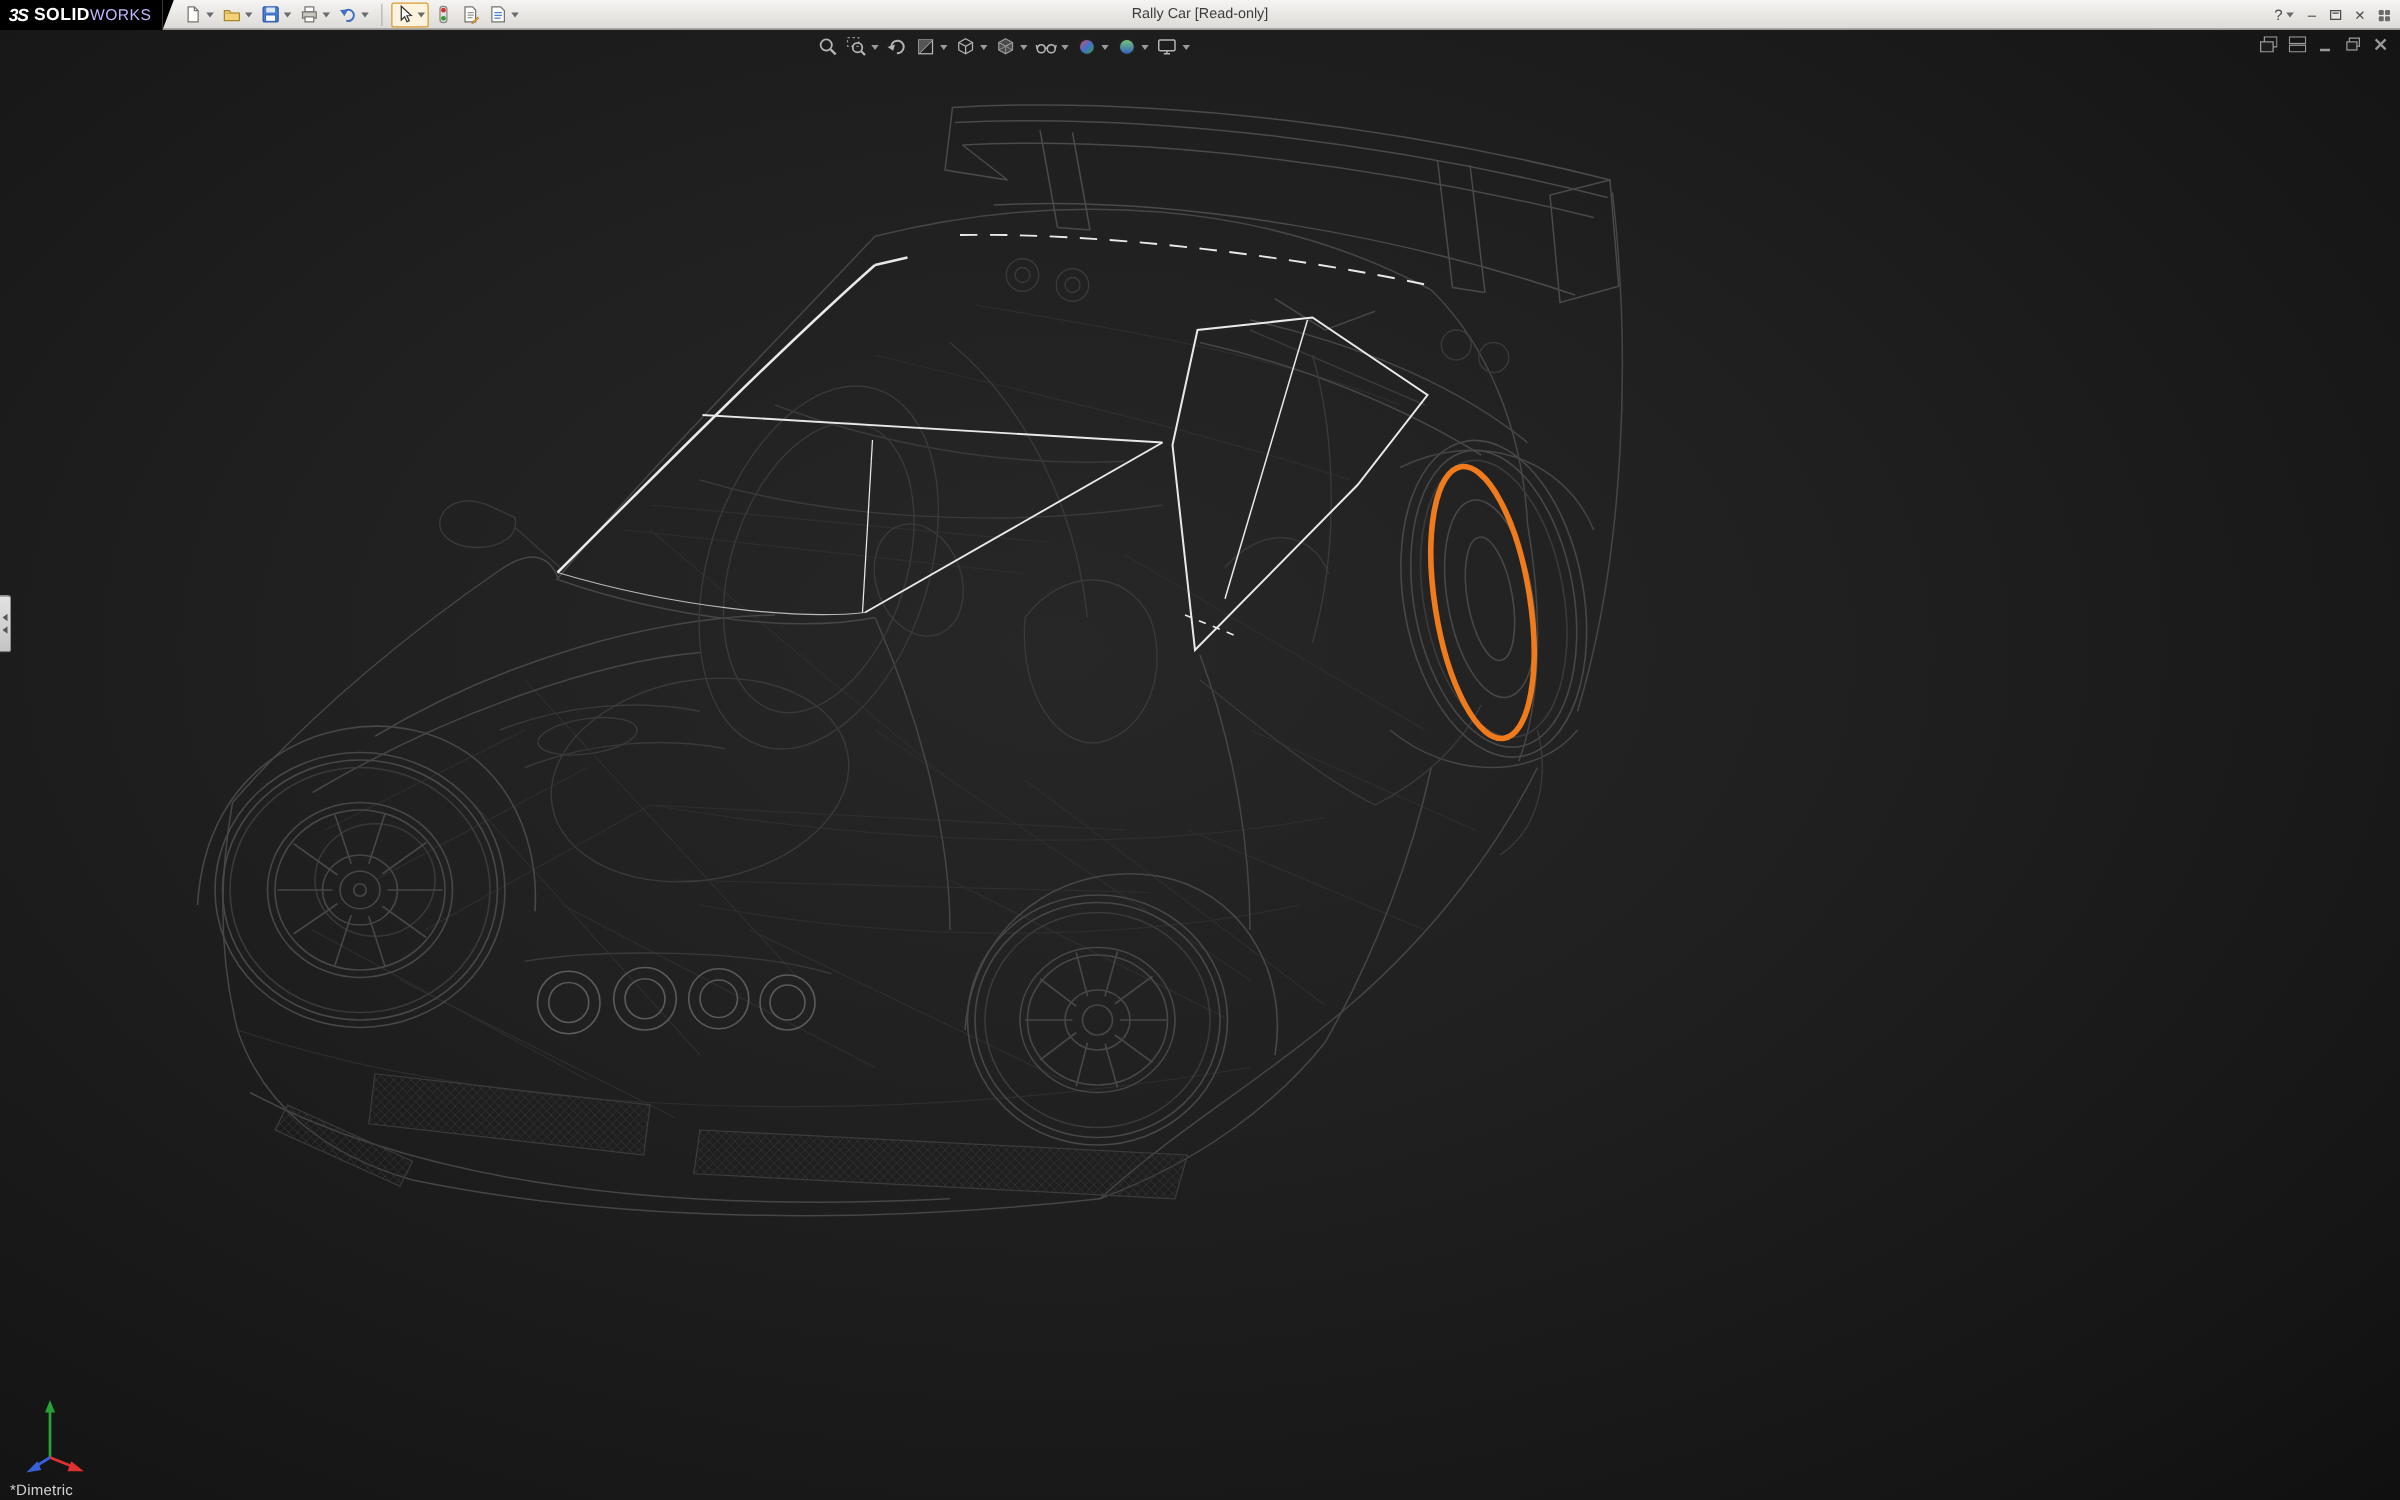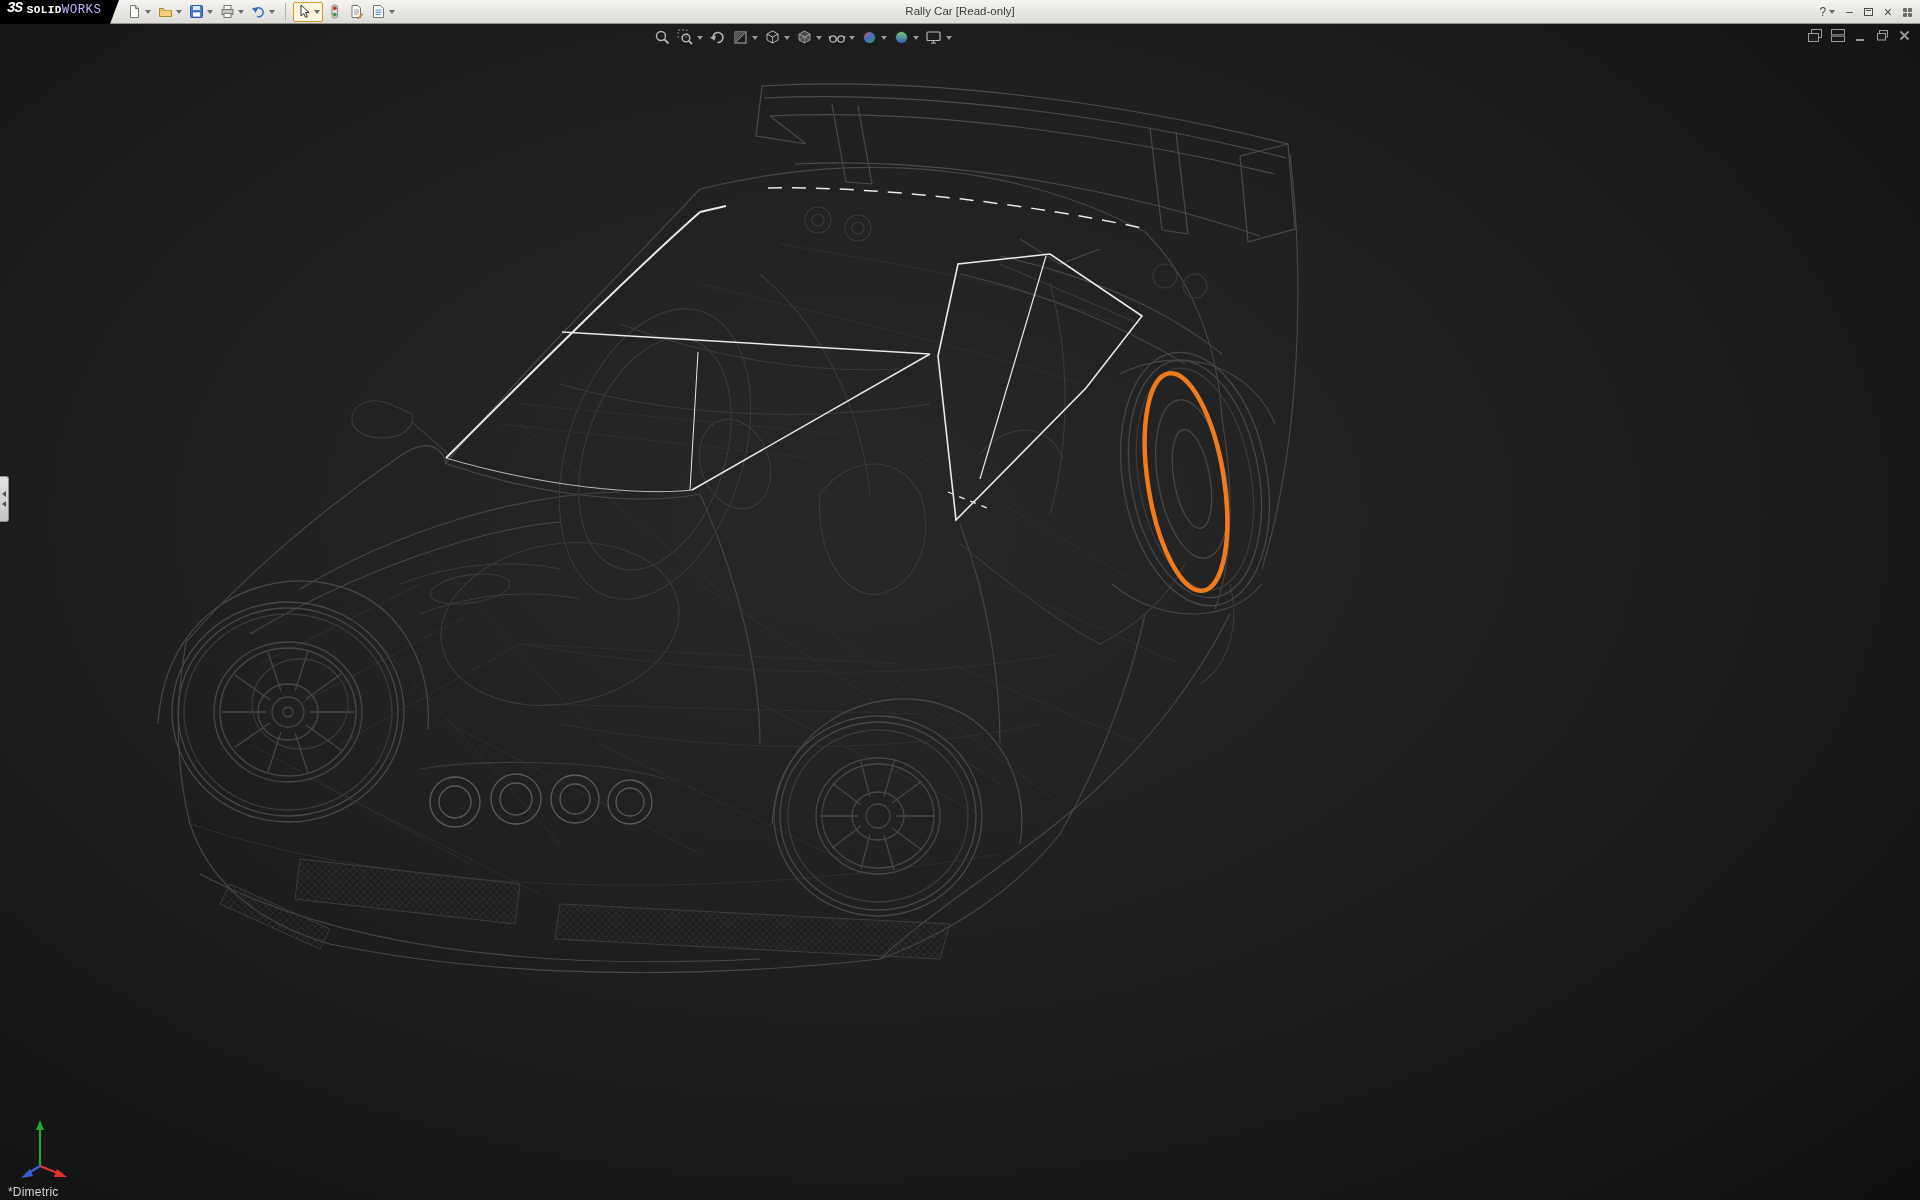--- a/index.html
+++ b/index.html
@@ -10,23 +10,23 @@
     background:#1d1d1d;
   }
 
   
   .titlebar {
     position:relative; height:24px;
     background:linear-gradient(#f5f4f2,#dddbd7);
     border-bottom:1px solid #979590;
     display:flex; align-items:center;
   }
-  .logo { height:24px; background:#000; color:#fff; display:flex; align-items:flex-start; padding:0 9px 0 7px; gap:5px;font-family:Liberation Mono, monospace; }
+  .logo { height:24px; background:#000; color:#fff; display:flex; align-items:center; padding:0 9px 0 7px; gap:5px; }
   .logo-mark { font-style:italic; font-weight:bold; font-size:14px; letter-spacing:-1px; }
-  .logo-bold { font-weight:bold; font-size:11px; letter-spacing:.4px; }
+  .logo-bold { font-weight:bold; font-size:14px; letter-spacing:.4px; }
   .logo-light { font-weight:normal; font-size:12.5px; letter-spacing:.4px; color:#c4b5fd; }
   .logo-tail { width:0; height:0; border-top:24px solid #000; border-right:9px solid transparent; }
 
   .tb-group { display:flex; align-items:center; padding:0 5px; gap:1px; height:24px; }
   .tb-sep { width:1px; height:18px; background:#b5b3af; margin:0 2px; }
   .tb-btn { display:flex; align-items:center; height:20px; padding:1px 2px; gap:2px; border:1px solid transparent; border-radius:2px; }
   .tb-btn.pressed { background:#fdf3df; border-color:#d89b2e; }
   .tb-btn svg { display:block; }
   .caret { width:0; height:0; border-left:3px solid transparent; border-right:3px solid transparent; border-top:4px solid #6b6b6b; margin-left:1px; }
 

